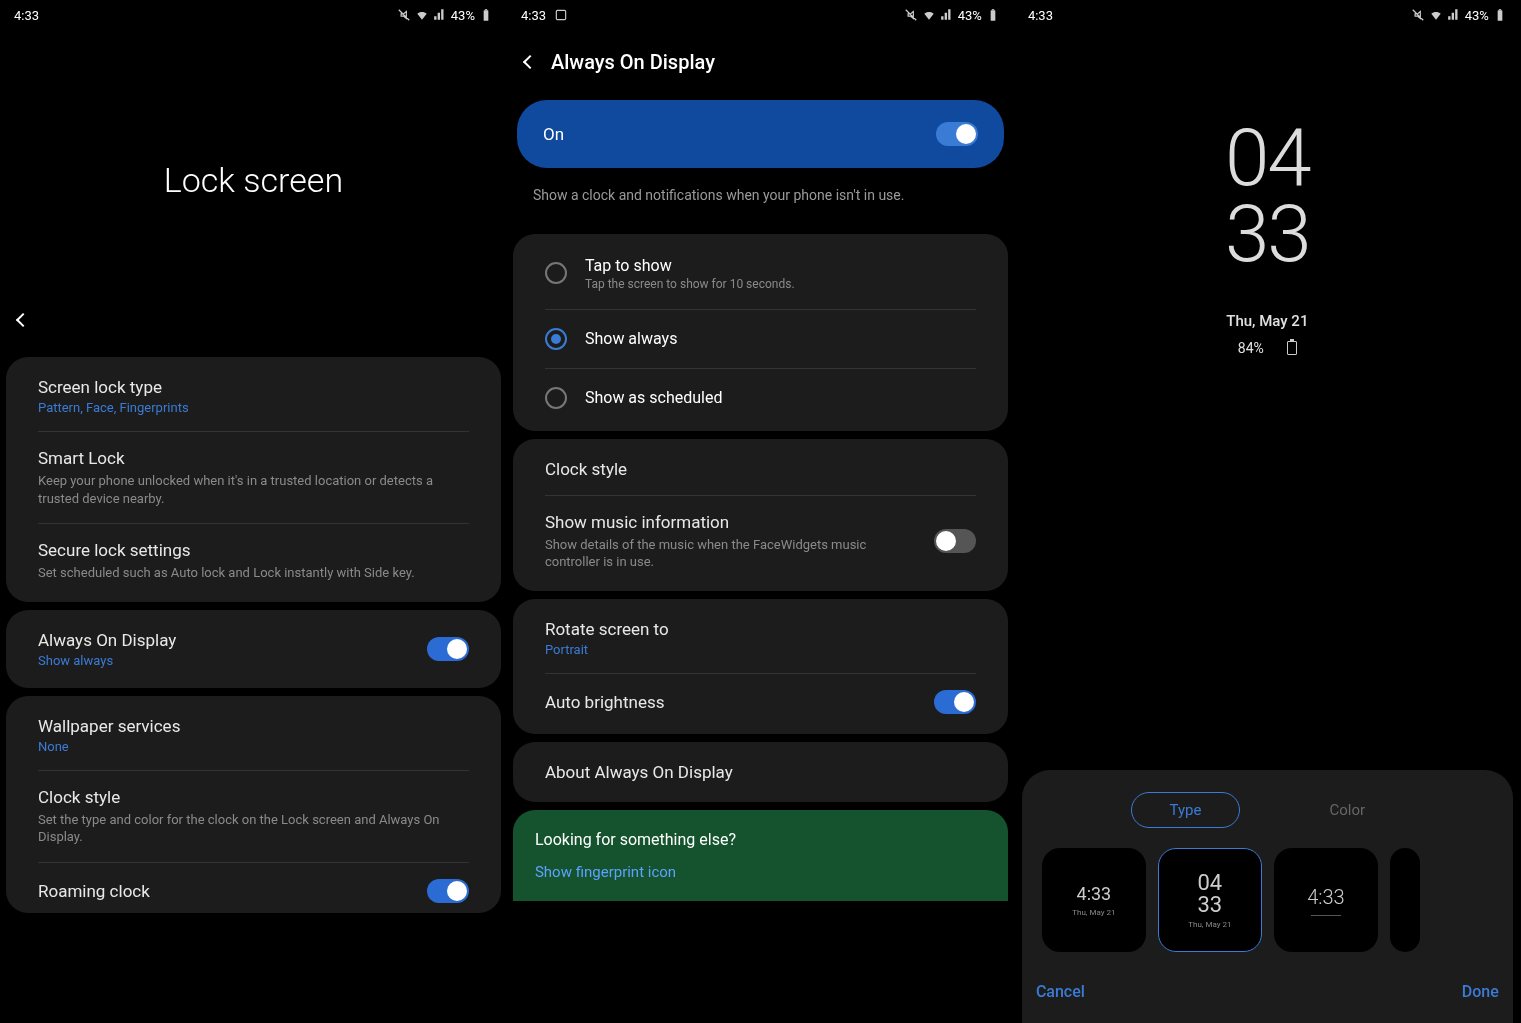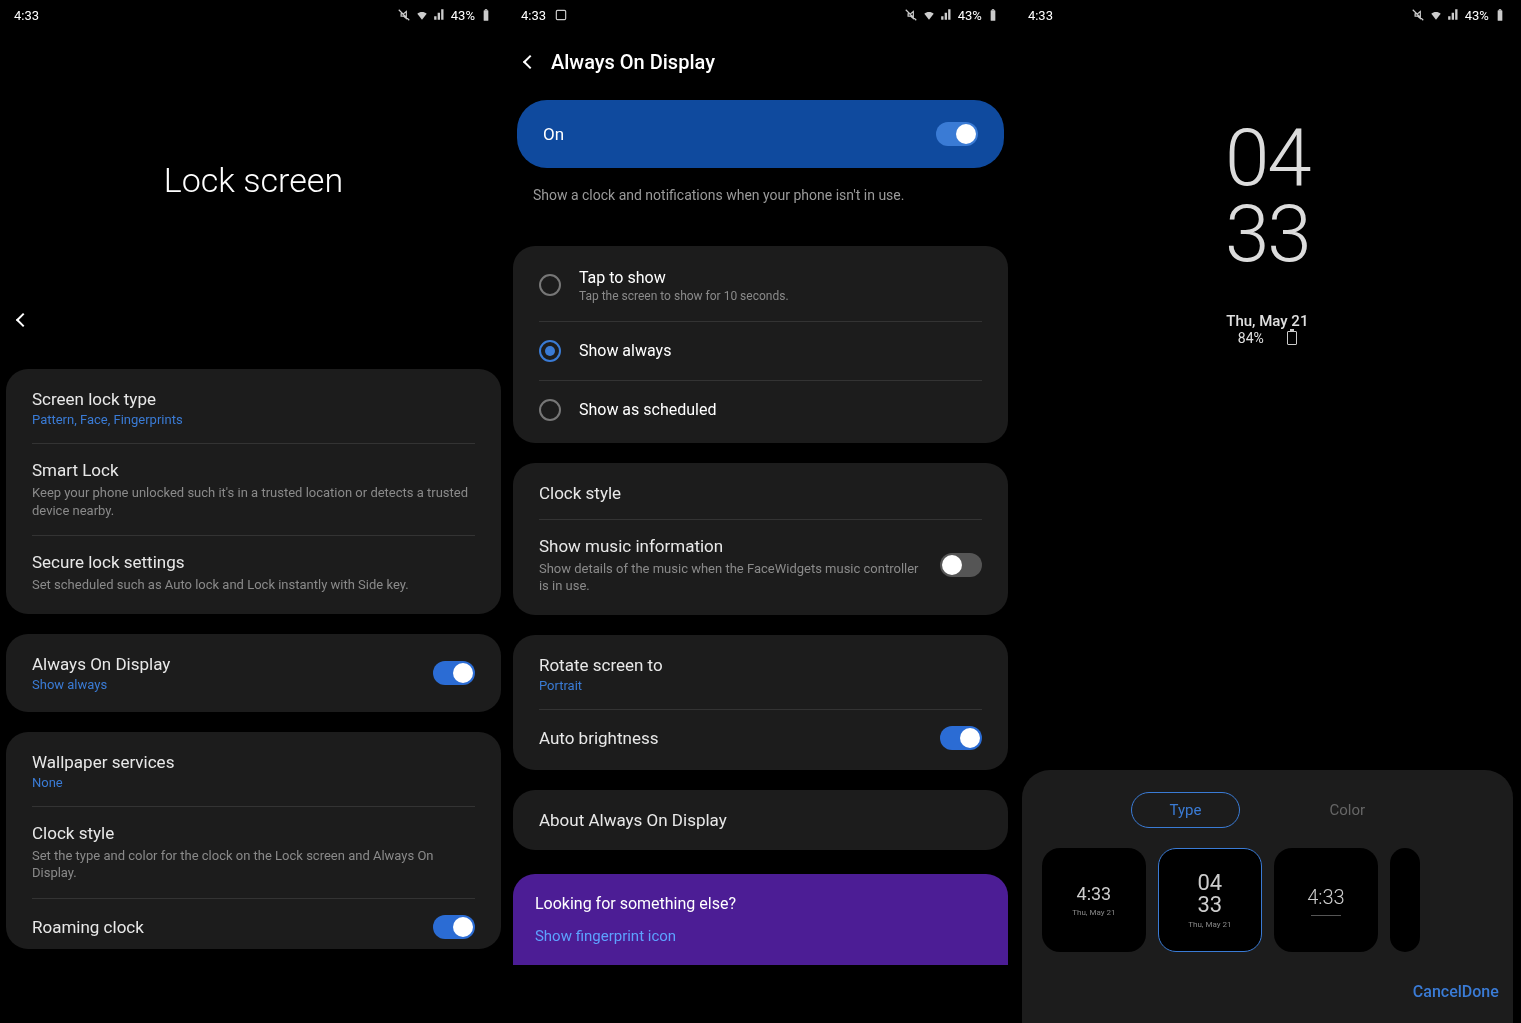--- a/index.html
+++ b/index.html
@@ -38,22 +38,22 @@
   font-size: 34px;
   font-weight: 300;
   text-align: center;
   padding-top: 130px;
   padding-bottom: 100px;
 }
 .s1 .back-row { padding: 10px 18px 20px; }
 .card {
   background: #1c1c1c;
   border-radius: 22px;
-  margin: 20px 6px;
-  padding: 4px 6px;
+  margin: 8px 6px;
+  padding: 4px 12px;
 }
 .row {
   padding: 16px 20px;
 }
 .row-title { font-size: 17px; color: #e8e8e8; }
 .row-sub-link { font-size: 13px; color: #3a7bd5; margin-top: 3px; }
 .row-sub { font-size: 13px; color: #8a8a8a; margin-top: 4px; line-height: 1.35; }
 .divider { height: 1px; background: #333; margin: 0 20px; }
 .row-flex { display:flex; justify-content:space-between; align-items:center; }
 .toggle {
@@ -81,33 +81,33 @@
 .desc { color:#9a9a9a; font-size:14px; padding: 10px 26px 20px; line-height:1.4; }
 .radio-row { display:flex; align-items:center; gap:18px; padding:18px 20px; }
 .radio { width:22px; height:22px; border-radius:50%; border:2px solid #777; flex-shrink:0; position:relative; }
 .radio.selected { border-color:#3a7bd5; }
 .radio.selected::after {
   content:""; position:absolute; inset:4px; border-radius:50%; background:#3a7bd5;
 }
 .radio-text .rt-title { font-size:16px; }
 .radio-text .rt-sub { font-size:12px; color:#8a8a8a; margin-top:2px; }
 .suggest {
-  background:#4c1d95; border-radius: 22px 22px 0 0; margin: 24px 6px 0; padding: 20px 22px;
+  background:#14532d; border-radius: 22px 22px 0 0; margin: 8px 6px 0; padding: 20px 22px;
 }
 .suggest-title { font-size:16px; }
 .suggest-link { font-size:15px; color:#5da1ff; margin-top:14px; }
 
 
 .s3 .aod-preview {
   display:flex; flex-direction:column; align-items:center;
   padding-top: 90px;
 }
 .aod-clock { font-size: 80px; font-weight:300; line-height:0.95; color:#dcdcdc; letter-spacing:-2px; }
 .aod-date { font-size:15px; margin-top:40px; color:#e0e0e0; font-weight:500; }
-.aod-batt { font-size:14px; color:#e0e0e0; display:flex; align-items:center; gap:23px; }
+.aod-batt { font-size:14px; margin-top:10px; color:#e0e0e0; display:flex; align-items:center; gap:23px; }
 .picker-panel {
   position:absolute; bottom:0; left:0; right:0;
   background:#1c1c1c; border-radius: 28px 28px 0 0;
   padding: 22px 14px 14px;
   margin: 0 8px;
 }
 .tab-row { display:flex; justify-content:center; gap:50px; margin-bottom:20px;align-items:center; }
 .tab-pill {
   padding: 8px 38px; border-radius: 22px; font-size:15px;
   border:1.5px solid transparent; color:#666;
@@ -117,21 +117,21 @@
 .style-tile {
   width:104px; height:104px; background:#000; border-radius:18px;
   display:flex; flex-direction:column; align-items:center; justify-content:center;
   color:#ccc; border:1.5px solid transparent; flex-shrink:0;
 }
 .style-tile.selected { border-color:#3a7bd5; }
 .style-tile .mini-time { font-size:18px; }
 .style-tile .mini-time.stack { font-size:22px; line-height:1; }
 .style-tile .mini-sub { font-size:8px; color:#888; margin-top:4px; }
 .style-tile.third .mini-time { font-size:20px; font-weight:300; }
-.btn-row { display:flex; justify-content:flex-end; padding:14px 0 8px; }
+.btn-row { display:flex; justify-content:space-between; padding:14px 0 8px; }
 .btn-row span { color:#3a7bd5; font-size:16px; font-weight:500; }
 
 .chevron-left {
   display:inline-block; width:10px; height:10px;
   border-left:2px solid #fff; border-bottom:2px solid #fff;
   transform: rotate(45deg);
 }
 .batt-icon {
   display:inline-block; width:10px; height:14px;
   border:1px solid #ccc; border-radius:1px; position:relative;
@@ -179,21 +179,21 @@
   </div>
 
   <div class="card">
     <div class="row">
       <div class="row-title">Screen lock type</div>
       <div class="row-sub-link">Pattern, Face, Fingerprints</div>
     </div>
     <div class="divider"></div>
     <div class="row">
       <div class="row-title">Smart Lock</div>
-      <div class="row-sub">Keep your phone unlocked such it's in a trusted location or detects a trusted device nearby.</div>
+      <div class="row-sub">Keep your phone unlocked when it's in a trusted location or detects a trusted device nearby.</div>
     </div>
     <div class="divider"></div>
     <div class="row">
       <div class="row-title">Secure lock settings</div>
       <div class="row-sub">Set scheduled such as Auto lock and Lock instantly with Side key.</div>
     </div>
   </div>
 
   <div class="card">
     <div class="row row-flex">

